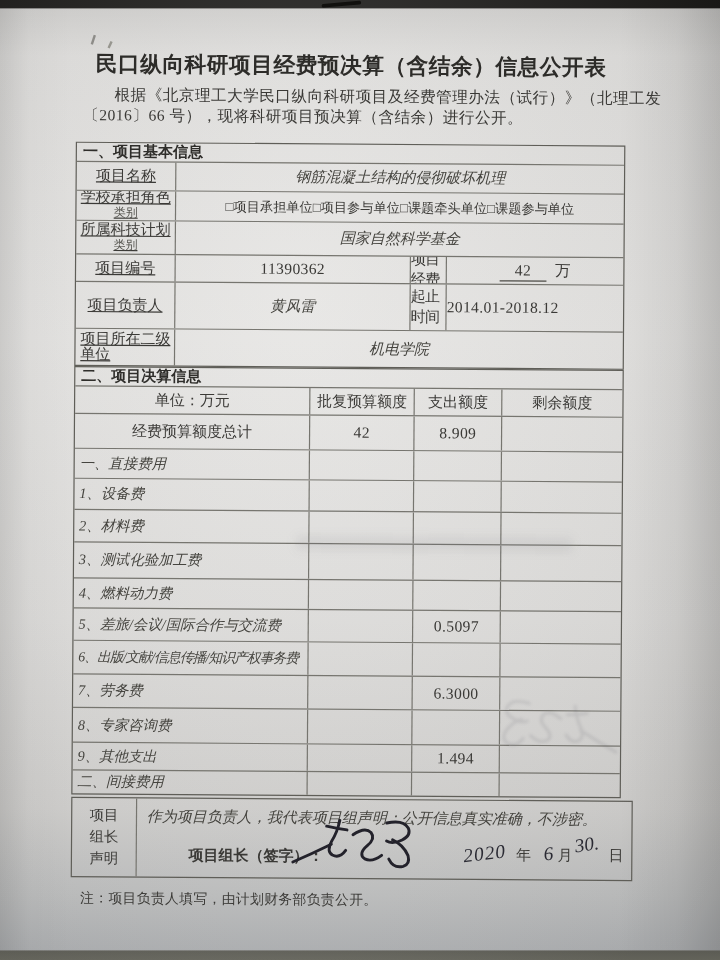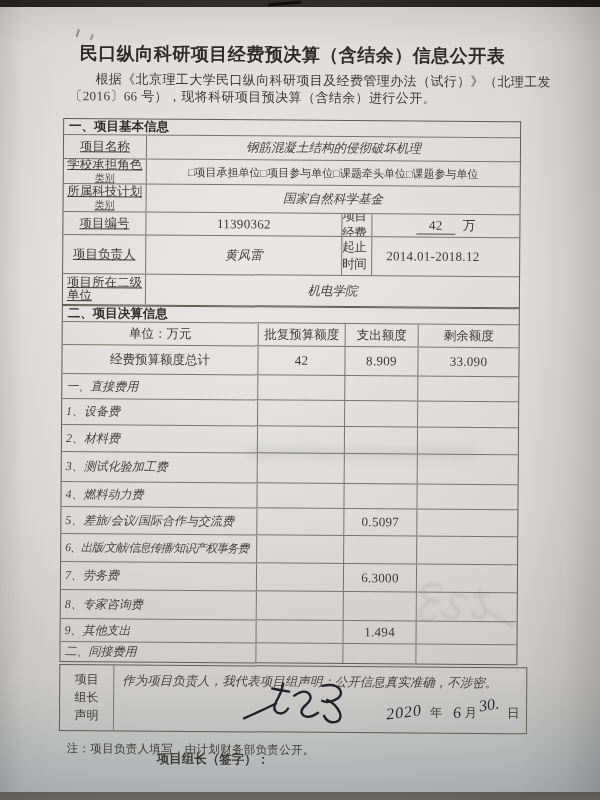--- a/index.html
+++ b/index.html
@@ -51,21 +51,21 @@
   .c3{ width:73px; flex:none; }
   .c4{ flex:1; }
   .item{ justify-content:flex-start; padding-left:4px; white-space:nowrap; font-size:12px; }
   .tight{ letter-spacing:-0.8px; font-size:11.5px; }
 
   .decl{ position:absolute; left:64px; top:664px; width:468px; height:67px; border:1px solid #5f5e58; display:flex; }
   .decl-label{ width:54px; flex:none; border-right:1px solid #76756f; display:flex; flex-direction:column;
                align-items:center; justify-content:center; gap:1px; font-size:12px; color:#3b3a37; }
   .decl-body{ flex:1; position:relative; }
   .stmt{ position:absolute; left:8px; top:7px; font-size:12.5px; white-space:nowrap; }
-  .signlbl{ position:absolute; left:43px; top:39px; font-size:12.5px; font-weight:bold;margin-top:46px; }
+  .signlbl{ position:absolute; left:43px; top:39px; font-size:12.5px; font-weight:bold; }
   .sig{ position:absolute; left:128px; top:14px; width:132px; height:46px; }
   .sig path{ stroke:#23222b; stroke-width:2.4; fill:none; stroke-linecap:round; }
   .dt{ position:absolute; left:272px; top:36px; display:flex; align-items:center; font-size:12.5px; color:#3b3a37; }
   .hand{ font-style:italic; font-size:16px; color:#2a2a33; }
   .dyear{ transform:rotate(-7deg); letter-spacing:1px; margin-right:8px; }
   .dmonth{ transform:rotate(-6deg); margin:0 4px 0 10px; }
   .dday{ position:relative; top:-8px; transform:rotate(-9deg); margin:0 8px 0 2px; }
 
   .footnote{ position:absolute; left:72px; top:741px; font-size:11.5px; letter-spacing:0.3px; color:#3b3a37; white-space:nowrap; }
 
@@ -121,21 +121,21 @@
         <div class="cell w54 brd">项目经费</div>
         <div class="cell wlast num">
           <span class="ul">42</span>
           <span class="unit">万</span>
         </div>
       </div>
       <div class="trow" style="height:39px">
         <div class="cell lblcol brd">项目负责人</div>
         <div class="cell w196 brd kai">黄风雷</div>
         <div class="cell w54 brd">起止时间</div>
-        <div class="cell wlast num" style="justify-content:flex-start;padding-left:14px">2014.01-2018.12</div>
+        <div class="cell wlast num" style="justify-content:flex-start;padding-left:0">2014.01-2018.12</div>
       </div>
       <div class="trow" style="height:31px">
         <div class="cell lblcol brd" style="align-items:flex-start;padding-left:4px">
           <span>项目所在二级</span>
           <span>单位</span>
         </div>
         <div class="cell valfull kai">机电学院</div>
       </div>
     </div>
 
@@ -146,21 +146,20 @@
       <div class="trow" style="height:23px">
         <div class="cell c1 brd">单位：万元</div>
         <div class="cell c2 brd">批复预算额度</div>
         <div class="cell c3 brd">支出额度</div>
         <div class="cell c4">剩余额度</div>
       </div>
       <div class="trow" style="height:29px">
         <div class="cell c1 brd">经费预算额度总计</div>
         <div class="cell c2 brd num">42</div>
         <div class="cell c3 brd num">8.909</div>
-        <div class="cell c4 num">33.090</div>
       </div>
 
       <div class="trow" style="height:25px">
         <div class="cell c1 brd item kai">一、直接费用</div>
         <div class="cell c2 brd"></div>
         <div class="cell c3 brd num"></div>
         <div class="cell c4"></div>
       </div>
       <div class="trow" style="height:26px">
         <div class="cell c1 brd item kai">1、设备费</div>

